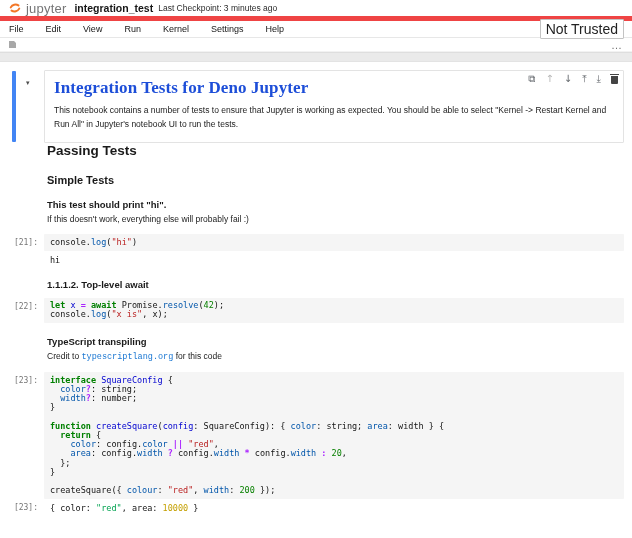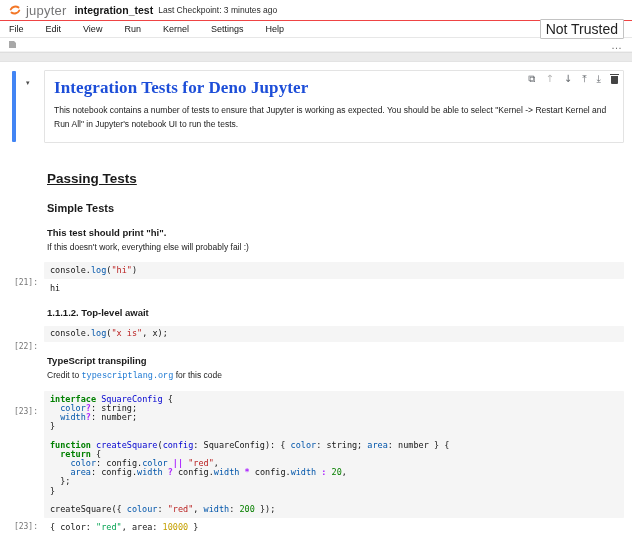--- a/index.html
+++ b/index.html
@@ -3,58 +3,58 @@
 <meta charset="utf-8">
 <style>
   * { box-sizing: border-box; }
   html,body { margin:0; padding:0; }
   body {
     width:632px; height:538px; overflow:hidden;
     background:#fff; font-family:"Liberation Sans",sans-serif;
     -webkit-font-smoothing:antialiased;
   }
   
-  .topbar { height:21px; display:flex; align-items:center; padding:0 8px; border-bottom:1px solid #ef4444; }
+  .topbar { height:21px; display:flex; align-items:center; padding:0 8px; border-bottom:5px solid #ef4444; }
   .logo { display:flex; align-items:center; gap:4px; }
   .logo-text { color:#767677; font-size:13px; letter-spacing:.2px; }
   .filename { font-size:10.5px; color:#161616; margin-left:8px; font-weight:bold; }
   .checkpoint { font-size:8.5px; color:#2b2b2b; margin-left:5px; }
   .menubar { height:17px; display:flex; align-items:center; padding:0 4px; border-bottom:1px solid #e7e7e7; font-size:9px; color:#161616;gap:12px; }
   .menu-item { padding:0 5px; cursor:default; }
   .trust { margin-left:auto; border:1px solid #c3c3c3; font-size:14px; padding:1px 5px; color:#222; background:#fff; margin-right:4px; border-radius:1px; }
   .toolbar { height:14px; display:flex; align-items:center; padding:0 9px; border-bottom:1px solid #f2f2f2; }
   .floppy { width:7px; height:7px; background:#a8a8a8; clip-path:polygon(0 0,72% 0,100% 28%,100% 100%,0 100%); }
   .more { margin-left:auto; color:#6f6f6f; font-size:11px; line-height:6px; letter-spacing:1px; cursor:pointer; }
   .graystrip { height:10px; background:#eaeaea; border-top:1px solid #dedede; border-bottom:1px solid #e3e3e3; }
   
   .nb { padding-top:8px; position:relative; }
   .cell { position:relative; padding-left:44px; padding-right:8px; }
   .cell.selected::before { content:""; position:absolute; left:12px; top:1px; bottom:1px; width:4px; background:#4285f4; border-radius:1px; }
   .collapser { position:absolute; left:26px; top:9px; font-size:7px; color:#4d4d4d; cursor:pointer; }
   .md-body { position:relative; padding:0 3px; }
   .selected > .md-body { border:1px solid #e3e3e3; border-radius:1px; padding:6px 9px 8px; }
   .md-body h1 { font-size:17px; margin:1px 0 5px; color:#1d4ed8; letter-spacing:.1px;font-family:Liberation Serif, serif; }
-  .md-body h2 { font-size:13.5px; margin:28px 0 2px; color:#1a1a1a;text-decoration:underline; }
+  .md-body h2 { font-size:13.5px; margin:0 0 2px; color:#1a1a1a; }
   .md-body h3 { font-size:11px;  margin:16px 0 2px; color:#1a1a1a; }
   .md-body h4 { font-size:9.5px; margin:13px 0 2px; color:#1a1a1a; }
   .md-p { font-size:8.5px; line-height:1.7; margin:2px 0; color:#222; }
   .md-link { color:#1976d2; cursor:pointer;font-family:Liberation Mono, monospace; }
   
   .cell-toolbar { position:absolute; top:3px; right:5px; display:flex; gap:10px; align-items:center; }
   .ct-icon { font-size:10px; color:#5f6368; line-height:10px; cursor:pointer; font-family:"DejaVu Sans",sans-serif; }
   .ct-icon.disabled { color:#b8b8b8; }
   .trash-glyph { width:7px; height:8px; background:#444; border-radius:0 0 1px 1px; position:relative; margin-top:2px; }
   .trash-glyph::before { content:""; position:absolute; top:-2.5px; left:-1px; right:-1px; height:1.5px; background:#444; }
   
   .cell.code { margin-top:8px; }
   .prompt, .out-prompt {
     font-family:"DejaVu Sans Mono",monospace; font-size:8px; color:#757575;
     width:38px; text-align:right; position:absolute; white-space:pre;
   }
-  .prompt { left:0; top:16px; }
+  .prompt { left:0; top:4px; }
   .input { background:#f5f5f5; border-radius:1px; padding:3.5px 6px; }
   .code-line { font-family:"DejaVu Sans Mono",monospace; font-size:8.5px; line-height:9.2px; white-space:pre; color:#141414; min-height:9.2px; }
   .output-wrap { position:relative; padding:4px 6px 1px; }
   .out-prompt { left:-44px; top:4px; }
   .output-line { font-family:"DejaVu Sans Mono",monospace; font-size:8.5px; line-height:10px; white-space:pre; color:#141414; }
   
   .tk-k { color:#008000; font-weight:bold; }
   .tk-d { color:#0000cf; }
   .tk-p { color:#0055aa; }
   .tk-s { color:#ba2121; }
@@ -141,38 +141,39 @@
       </div>
     </div>
     <div class="cell markdown">
       <div class="md-body">
         <h4>1.1.1.2. Top-level await</h4>
       </div>
     </div>
     <div class="cell code">
       <div class="prompt">[22]:</div>
       <div class="input">
+        <div class="code-line"><span class="tk-k">let</span><span> </span><span class="tk-d">x</span><span> </span><span class="tk-o">=</span><span> </span><span class="tk-k">await</span><span> Promise.</span><span class="tk-p">resolve</span><span>(</span><span class="tk-n">42</span><span>);</span></div>
         <div class="code-line"><span>console.</span><span class="tk-p">log</span><span>(</span><span class="tk-s">"x is"</span><span>, x);</span></div>
       </div>
     </div>
     <div class="cell markdown">
       <div class="md-body">
         <h4>TypeScript transpiling</h4>
         <p class="md-p"><span>Credit to </span><span class="md-link">typescriptlang.org</span><span> for this code</span></p>
       </div>
     </div>
     <div class="cell code">
       <div class="prompt">[23]:</div>
       <div class="input">
         <div class="code-line"><span class="tk-k">interface</span><span> </span><span class="tk-d">SquareConfig</span><span> {</span></div>
         <div class="code-line"><span>  </span><span class="tk-p">color</span><span class="tk-o">?</span><span>: string;</span></div>
         <div class="code-line"><span>  </span><span class="tk-p">width</span><span class="tk-o">?</span><span>: number;</span></div>
         <div class="code-line"><span>}</span></div>
         <div class="code-line"><span></span></div>
-        <div class="code-line"><span class="tk-k">function</span><span> </span><span class="tk-d">createSquare</span><span>(</span><span class="tk-d">config</span><span>: SquareConfig): { </span><span class="tk-p">color</span><span>: string; </span><span class="tk-p">area</span><span>: number } {</span></div>
+        <div class="code-line"><span class="tk-k">function</span><span> </span><span class="tk-d">createSquare</span><span>(</span><span class="tk-d">config</span><span>: SquareConfig): { </span><span class="tk-p">color</span><span>: string; </span><span class="tk-p">area</span><span>: width } {</span></div>
         <div class="code-line"><span>  </span><span class="tk-k">return</span><span> {</span></div>
         <div class="code-line"><span>    </span><span class="tk-p">color</span><span>: config.</span><span class="tk-p">color</span><span> </span><span class="tk-o">||</span><span> </span><span class="tk-s">"red"</span><span>,</span></div>
         <div class="code-line"><span>    </span><span class="tk-p">area</span><span>: config.</span><span class="tk-p">width</span><span> </span><span class="tk-o">?</span><span> config.</span><span class="tk-p">width</span><span> </span><span class="tk-o">*</span><span> config.</span><span class="tk-p">width</span><span> </span><span class="tk-o">:</span><span> </span><span class="tk-n">20</span><span>,</span></div>
         <div class="code-line"><span>  };</span></div>
         <div class="code-line"><span>}</span></div>
         <div class="code-line"><span></span></div>
         <div class="code-line"><span>createSquare({ </span><span class="tk-p">colour</span><span>: </span><span class="tk-s">"red"</span><span>, </span><span class="tk-p">width</span><span>: </span><span class="tk-n">200</span><span> });</span></div>
       </div>
       <div class="output-wrap">
         <div class="out-prompt">[23]:</div>

